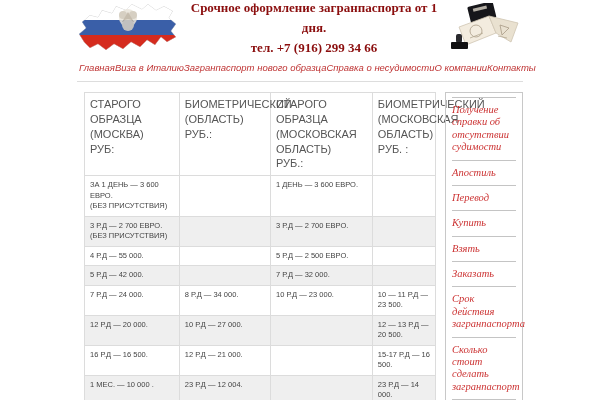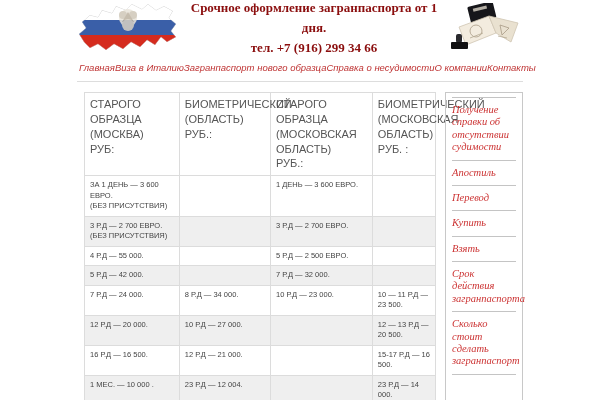--- a/index.html
+++ b/index.html
@@ -198,20 +198,23 @@
           <li>
             <a href="#">Перевод</a>
           </li>
           <li>
             <a href="#">Купить</a>
           </li>
           <li>
             <a href="#">Взять</a>
           </li>
           <li>
+            <a href="#">Заказать</a>
+          </li>
+          <li>
             <a href="#">Срок действия загранпаспорта</a>
           </li>
           <li>
             <a href="#">Сколько стоит сделать загранпаспорт</a>
           </li>
         </ul>
     </div>
 
   </div>
 </div>

